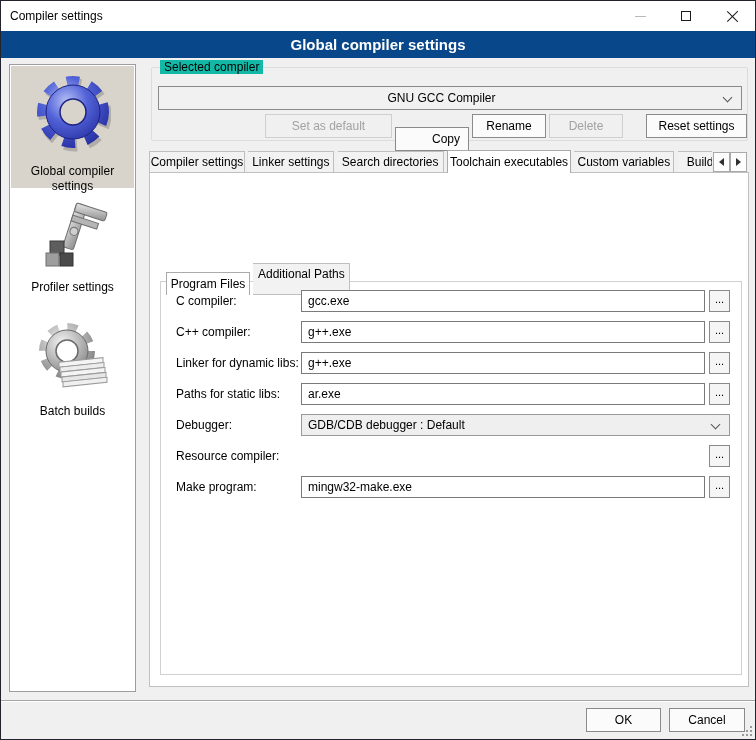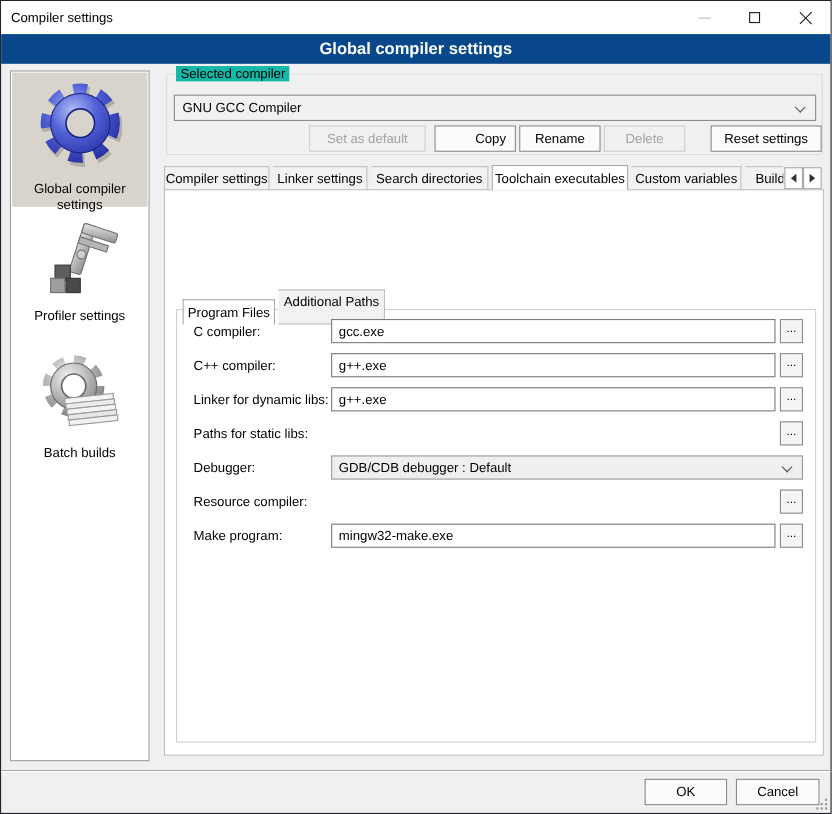--- a/index.html
+++ b/index.html
@@ -28,28 +28,28 @@
   #sb-global{top:1px;height:122px;background:#d8d4cb;padding-top:5px;}
   #sb-profiler{top:128px;height:108px;padding-top:8px;}
   #sb-batch{top:240px;height:120px;padding-top:12px;}
   
   .groupbox{position:absolute;border:1px solid #dcdcdc;border-radius:2px;}
   .grouplabel{position:absolute;top:-8px;left:8px;padding:0 4px;font-size:12px;}
   
   #grp-selected{left:150px;top:66px;width:597px;height:74px;}
   #grp-selected .grouplabel{background:#14b8a6;}
   #combo-compiler{position:absolute;left:157px;top:85px;width:584px;height:24px;background:#f1f1f1;
-    border:1px solid #8a8a8a;display:flex;align-items:center;padding:0 24px 0 7px;}
+    border:1px solid #8a8a8a;display:flex;align-items:center;padding:0 24px 0 7px;justify-content:center;}
   .chev{width:7px;height:7px;border-right:1.5px solid #565656;border-bottom:1.5px solid #565656;
     transform:rotate(45deg);position:absolute;right:10px;top:7px;}
   .btn{position:absolute;height:24px;background:#fbfbfb;border:1px solid #8a8a8a;
     display:flex;align-items:center;justify-content:center;font-size:12px;color:#000;}
   .btn.disabled{background:#f0f0f0;border-color:#cfcfcf;color:#a2a2a2;}
-  #btn-setdefault{left:280px;top:113px;width:106px;}
-  #btn-copy{left:394px;top:113px;width:74px;padding-left:28px;}
+  #btn-setdefault{left:264px;top:113px;width:127px;}
+  #btn-copy{left:394px;top:126px;width:74px;padding-left:28px;}
   #btn-rename{left:471px;top:113px;width:74px;}
   #btn-delete{left:548px;top:113px;width:74px;}
   #btn-reset{left:645px;top:113px;width:101px;}
   
   #tabstrip{position:absolute;left:148px;top:149px;width:563px;height:23px;overflow:hidden;white-space:nowrap;}
   .tab{display:inline-block;height:22px;margin-top:1px;line-height:21px;text-align:center;
     background:#f2f2f2;border:1px solid #bfbfbf;border-left-width:0;overflow:hidden;vertical-align:bottom;}
   .tab:first-child{border-left-width:1px;}
   .tab.active{background:#fff;height:23px;margin-top:0;line-height:23px;border:1px solid #aaaaaa;border-bottom:none;position:relative;z-index:3;}
   #tab-0{width:96px;} #tab-1{width:86px;} #tab-2{width:106px;} #tab-3{width:124px;} #tab-4{width:100px;}
@@ -271,20 +271,23 @@
     <span class="flabel">Linker for dynamic libs:</span>
     <div class="ftext">
         <span>g++.exe</span>
       </div>
     <div class="fbrowse">
         <span>...</span>
       </div>
   </div>
   <div class="frow" style="top:382px">
     <span class="flabel">Paths for static libs:</span>
+    <div class="ftext">
+        <span>ar.exe</span>
+      </div>
     <div class="fbrowse">
         <span>...</span>
       </div>
   </div>
   <div class="frow" style="top:413px">
     <span class="flabel">Debugger:</span>
     <div class="fcombo">
       <span>GDB/CDB debugger : Default</span>
       <span class="chev"></span>
     </div>

